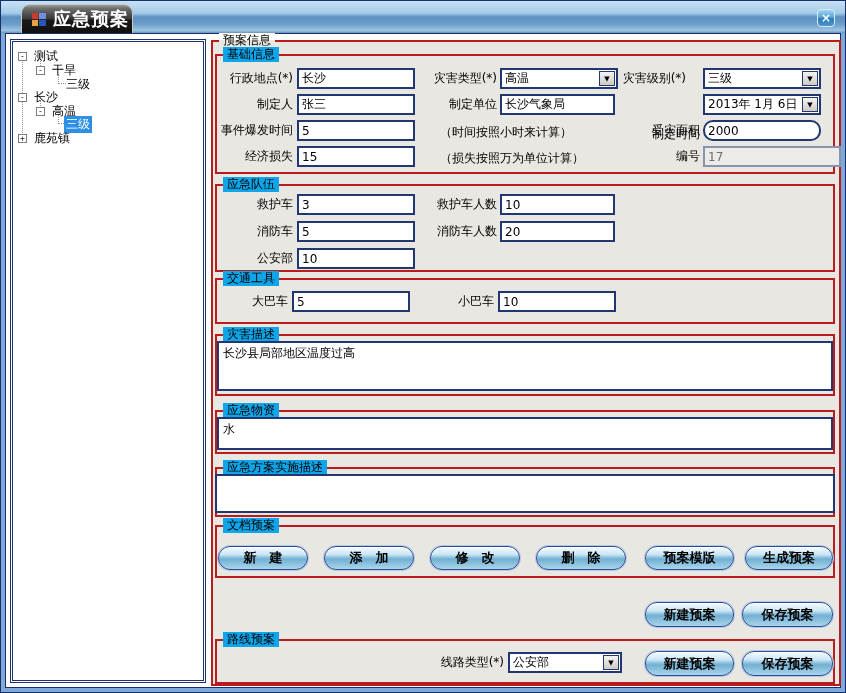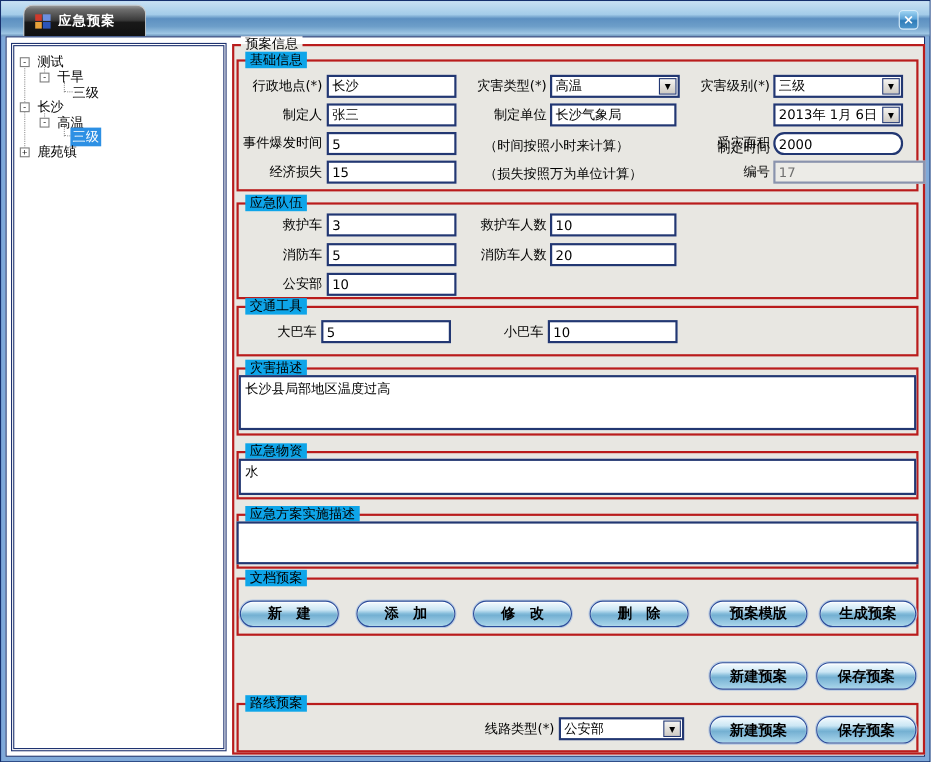--- a/index.html
+++ b/index.html
@@ -5,21 +5,21 @@
   html,body{margin:0;padding:0;background:#cfd8e4;}
   #win{position:relative;width:846px;height:693px;font-family:"DejaVu Sans",sans-serif;
        background:#7FA9D9;box-shadow:inset 0 0 0 1px #16306D;overflow:hidden;}
   
   .titlebar{position:absolute;left:1px;top:1px;width:844px;height:32px;
     background:linear-gradient(180deg,#C9E1F3 0%,#A4CCE9 38%,#5D90C1 50%,#6D9EC9 72%,#9DC5E3 92%,#6B93BB 100%);}
   .title-tab{position:absolute;left:20px;top:3px;width:112px;height:29px;box-sizing:border-box;
     background:linear-gradient(180deg,#9c9c9c 0%,#6f6f6f 12%,#3a3a3a 48%,#191919 55%,#101010 100%);
     border:1px solid #c9c9c9;border-bottom:none;border-radius:9px 9px 0 0;
     display:flex;align-items:center;gap:7px;padding-left:10px;}
-  .title-tab .ttl{color:#fff;font-size:12px;font-weight:bold;letter-spacing:1px;}
+  .title-tab .ttl{color:#fff;font-size:18px;font-weight:bold;letter-spacing:1px;}
   .tab-icon{width:14px;height:13px;display:grid;grid-template-columns:6px 7px;grid-template-rows:6px 6px;gap:1px 1px;}
   .tab-icon i{display:block;}
   .ti-r{background:#cf3a2c;} .ti-o{background:#e8a23a;} .ti-b1{background:#6c8fe0;} .ti-b2{background:#2c55b8;}
   .close-btn{position:absolute;right:10px;top:8px;width:18px;height:18px;border-radius:4px;
     border:1px solid #d5ecfa;background:linear-gradient(180deg,#9fd4f2 0%,#5aa3d8 45%,#2e7cb8 55%,#4d96cc 100%);
     color:#fff;font-size:12px;font-weight:bold;line-height:16px;text-align:center;cursor:pointer;box-sizing:border-box;}
   
   .content{position:absolute;left:5px;top:33px;width:836px;height:655px;background:#fff;border:1px solid #16306D;box-sizing:border-box;}
   
   .tree-outer{position:absolute;left:10px;top:39px;width:196px;height:644px;border:1px solid #1F3370;background:#fff;box-sizing:border-box;}
@@ -116,21 +116,21 @@
     <div class="grp" style="left:2px;top:12px;width:620px;height:120px;">
       <span class="legend">基础信息</span>
     </div>
     <span class="lbl" style="left:0;width:80px;top:26px;">行政地点(*)</span>
     <input class="inp" style="left: 84px; top: 26px; width: 118px;" value="长沙">
     <span class="lbl" style="left:182px;width:102px;top:26px;">灾害类型(*)</span>
     <div class="combo" style="left:287px;top:26px;width:118px;">
       <span class="txt">高温</span>
       <span class="dd">▼</span>
     </div>
-    <span class="lbl" style="left:385px;width:102px;top:26px;">灾害级别(*)</span>
+    <span class="lbl" style="left:371px;width:102px;top:26px;">灾害级别(*)</span>
     <div class="combo" style="left:490px;top:26px;width:118px;">
       <span class="txt">三级</span>
       <span class="dd">▼</span>
     </div>
 
     <span class="lbl" style="left:0;width:80px;top:52px;">制定人</span>
     <input class="inp" style="left: 84px; top: 52px; width: 118px;" value="张三">
     <span class="lbl" style="left:182px;width:102px;top:52px;">制定单位</span>
     <input class="inp" style="left: 287px; top: 52px; width: 115px;" value="长沙气象局">
     <span class="lbl" style="left:385px;width:102px;top:52px;margin-top:30px;">制定时间</span>

